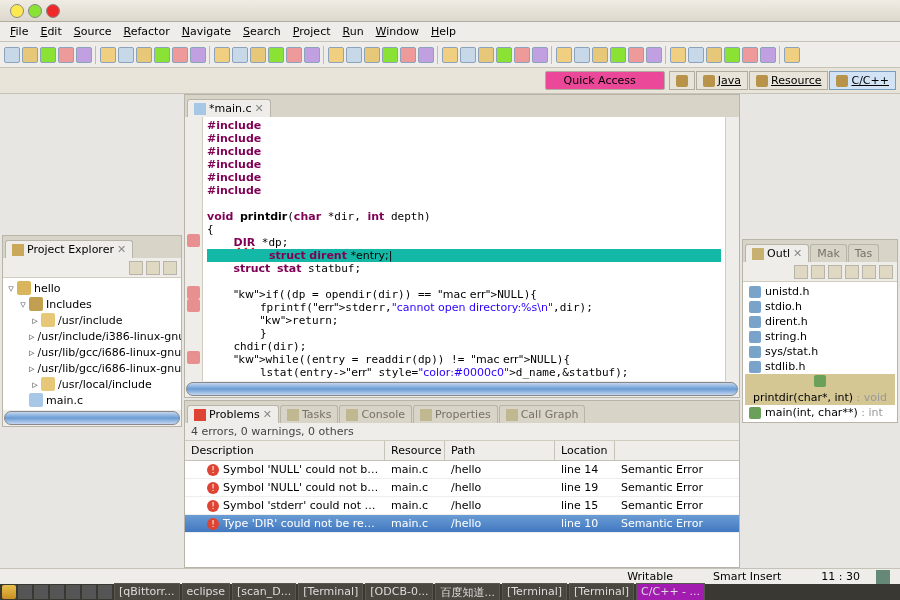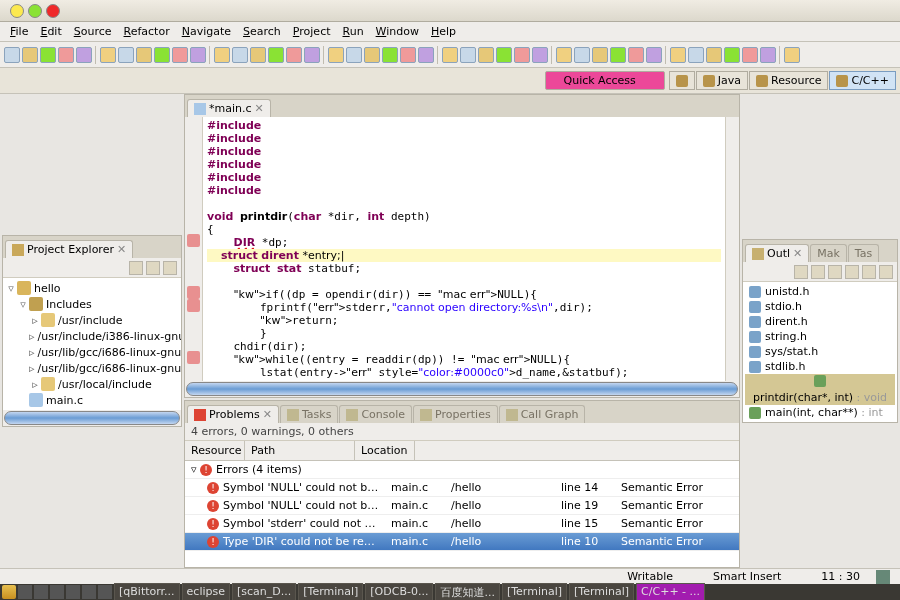--- a/index.html
+++ b/index.html
@@ -13,21 +13,21 @@
 .menubar { height:20px; background:#efedea; display:flex; align-items:center; padding:0 4px; border-bottom:1px solid #c5c2b8; }
 .menubar span { padding:2px 6px; cursor:pointer; }
 .menubar span u { text-decoration:underline; }
 
 .toolbar { height:26px; background:#efedea; border-bottom:1px solid #c5c2b8; display:flex; align-items:center; padding:0 4px; gap:2px; overflow:hidden; }
 .tb-icon { width:16px; height:16px; background:#c7d8e8; border:1px solid #8ba3bc; border-radius:2px; flex-shrink:0; }
 .tb-sep { width:2px; height:18px; border-left:1px solid #c0bcb0; margin:0 1px; flex-shrink:0; }
 
 .quickaccess-row { height:26px; background:#e8e4d9; border-bottom:1px solid #c5c2b8; display:flex; justify-content:flex-end; align-items:center; padding:0 4px; gap:4px; }
 .qa-box { background:#ec4899; border:1px solid #b0ac9f; padding:2px 28px 2px 18px; border-radius:2px; }
-.persp { display:flex; gap:1px; }
+.persp { display:flex; gap:1px;text-decoration:underline; }
 .persp-btn { background:#e8e4d9; border:1px solid #b0ac9f; padding:2px 6px; display:flex; align-items:center; gap:3px; }
 .persp-btn.active { background:#d1e3f5; border-color:#7a9cc0; }
 .persp-ico { width:12px; height:12px; background:#b8944a; border-radius:2px; }
 
 .workbench { position:absolute; top:94px; left:0; right:0; bottom:32px; display:flex; padding:2px; gap:2px;align-items:center; }
 
 .pane { background:#efedea; border:1px solid #b8b4a8; display:flex; flex-direction:column; }
 .pane-tabs { height:22px; display:flex; align-items:flex-end; background:#d8d4c8; padding-left:2px; }
 .tab { background:#efedea; border:1px solid #b8b4a8; border-bottom:none; padding:2px 6px; display:flex; align-items:center; gap:3px; border-radius:3px 3px 0 0; margin-right:1px; }
 .tab.inactive { background:#d8d4c8; color:#787264; }
@@ -44,21 +44,21 @@
 .fico.prj{background:#d9b55b;} .fico.inc{background:#c0a050;} .fico.fold{background:#e6c878;} .fico.c{background:#a7c7e7;}
 .hscroll { height:14px; background:linear-gradient(#c3d6f0,#6a9cd4,#c3d6f0); border:1px solid #888; border-radius:7px; margin:1px; }
 
 .center-col { flex:1; display:flex; flex-direction:column; gap:2px; }
 .editor-pane { flex:1; }
 .editor { flex:1; display:flex; background:#fff; overflow:hidden; }
 .ruler { width:18px; background:#efedea; border-right:1px solid #d0ccbf; }
 .ruler-mark { height:13px; }
 .ruler-mark.err{ background:#e89090; margin:0 2px; border-radius:2px; }
 .code { flex:1; padding:2px 4px; font-family:"DejaVu Sans Mono",monospace; font-size:11px; line-height:13px; white-space:pre; color:#000; overflow:hidden; }
-.kw{color:#7f0055;font-weight:bold;} .str{color:#2a00ff;} .inc{color:#2a00ff;} .fun{font-weight:bold;} .typ{color:#7f0055;font-weight:bold;} .err{text-decoration:underline wavy #d00;} .cur-line{background:#fef9c3;display:inline-block;width:100%;}
+.kw{color:#7f0055;font-weight:bold;} .str{color:#2a00ff;} .inc{color:#2a00ff;} .fun{font-weight:bold;} .typ{color:#7f0055;font-weight:bold;} .err{text-decoration:underline wavy #d00;} .cur-line{background:#14b8a6;display:inline-block;width:100%;padding-left:48px;}
 .ov-ruler { width:14px; background:#efedea; border-left:1px solid #d0ccbf; }
 
 .bottom-pane { height:168px; }
 .prob-summary { padding:2px 6px; color:#444; border-bottom:1px solid #d0ccbf; }
 .prob-table { flex:1; background:#fff; overflow:auto; }
 .pt-head { display:flex; background:#efedea; border-bottom:1px solid #c5c2b8; position:sticky; top:0; }
 .pt-head div { padding:3px 6px; border-right:1px solid #c5c2b8; }
 .pt-row { display:flex; border-bottom:1px solid #eee; }
 .pt-row div { padding:2px 6px; overflow:hidden; text-overflow:ellipsis; white-space:nowrap; }
 .pt-row.sel { background:linear-gradient(#6a9cd4,#4178c0); color:#fff; }
@@ -318,28 +318,26 @@
             <span>Properties</span>
           </div>
           <div class="tab inactive">
             <span class="tab-ico" style="background:#c0b890"></span>
             <span>Call Graph</span>
           </div>
         </div>
       <div class="prob-summary">4 errors, 0 warnings, 0 others</div>
       <div class="prob-table">
         <div class="pt-head" id="pt-head">
+            <div class="col-desc">Description</div>
             <div class="col-res">Resource</div>
             <div class="col-path">Path</div>
             <div class="col-loc">Location</div>
           </div>
         <div id="pt-body">
-            <div class="pt-row">
-              <div class="col-desc" style="width:auto">▿ <span class="errico">!</span>Errors (4 items)</div>
-            </div>
             <div class="pt-row">
               <div class="col-desc" style="padding-left:22px"><span class="errico">!</span>Symbol 'NULL' could not be resolved</div>
               <div class="col-res">main.c</div>
               <div class="col-path">/hello</div>
               <div class="col-loc">line 14</div>
               <div class="col-type">Semantic Error</div>
             </div>
             <div class="pt-row">
               <div class="col-desc" style="padding-left:22px"><span class="errico">!</span>Symbol 'NULL' could not be resolved</div>
               <div class="col-res">main.c</div>

